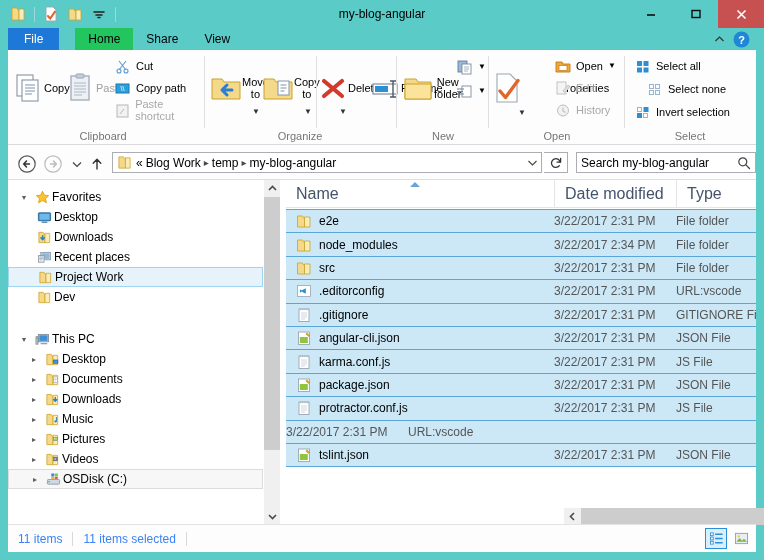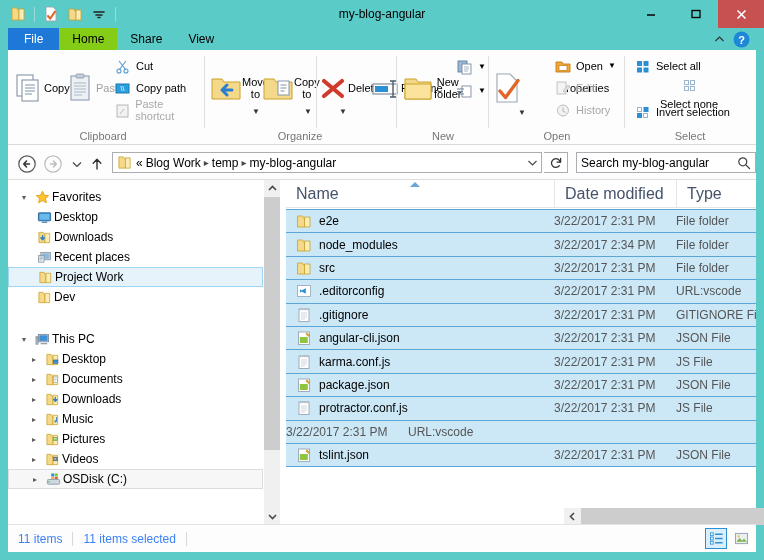--- a/index.html
+++ b/index.html
@@ -39,21 +39,21 @@
   #tabstrip {
     position: absolute; left: 8px; top: 28px; width: 752px; height: 22px;
     background: #5BCBC8;
   }
   .tab {
     float: left; height: 22px; line-height: 22px;
     padding: 0 13px; font-size: 12px; color: #000;
     background: transparent;
   }
   .tab.file { background: #1E78D7; color: #fff; padding: 0 16px; font-size: 12px; }
-  .tab.active { background: #84cc16; }
+  .tab.active { background: #22c55e; margin-left: 16px; }
   #tab-right {
     position: absolute; right: 4px; top: 0; height: 22px;
     display: flex; align-items: center; gap: 7px; padding-right: 6px;
   }
 
   
   #ribbon {
     position: absolute; left: 8px; top: 50px; width: 748px; height: 95px;
     background: #fdfdfd; border-bottom: 1px solid #d9d9d9;
   }
@@ -445,21 +445,21 @@
         <span class="ic">
           <svg width="15" height="15" viewBox="0 0 15 15">
             <rect x="2" y="2" width="5" height="5" fill="#2A8FD4"></rect>
             <rect x="8.5" y="2" width="5" height="5" fill="#2A8FD4"></rect>
             <rect x="2" y="8.5" width="5" height="5" fill="#2A8FD4"></rect>
             <rect x="8.5" y="8.5" width="5" height="5" fill="#2A8FD4"></rect>
           </svg>
         </span>
         <span>Select all</span>
       </div>
-      <div class="smallbtn" style="left:0;top:28px;width:120px;flex-direction:column;">
+      <div class="smallbtn" style="left:16px;top:28px;width:120px;">
         <span class="ic">
           <svg width="15" height="15" viewBox="0 0 15 15">
             <rect x="2.5" y="2.5" width="4" height="4" fill="none" stroke="#9ab6cf" stroke-width="1"></rect>
             <rect x="8.5" y="2.5" width="4" height="4" fill="none" stroke="#9ab6cf" stroke-width="1"></rect>
             <rect x="2.5" y="8.5" width="4" height="4" fill="none" stroke="#9ab6cf" stroke-width="1"></rect>
             <rect x="8.5" y="8.5" width="4" height="4" fill="none" stroke="#9ab6cf" stroke-width="1"></rect>
           </svg>
         </span>
         <span>Select none</span>
       </div>

